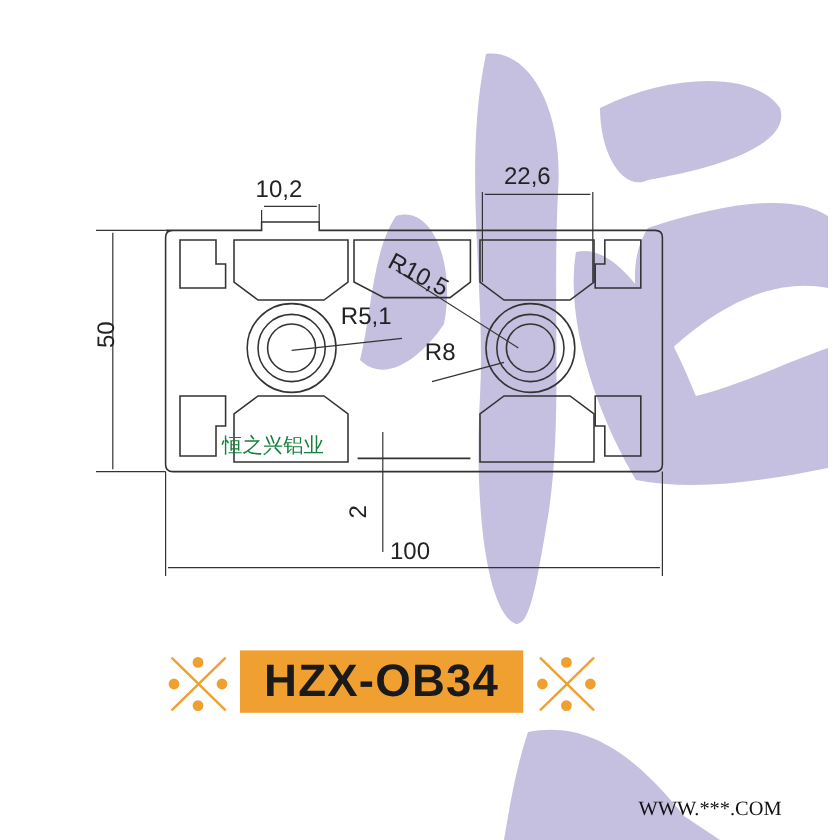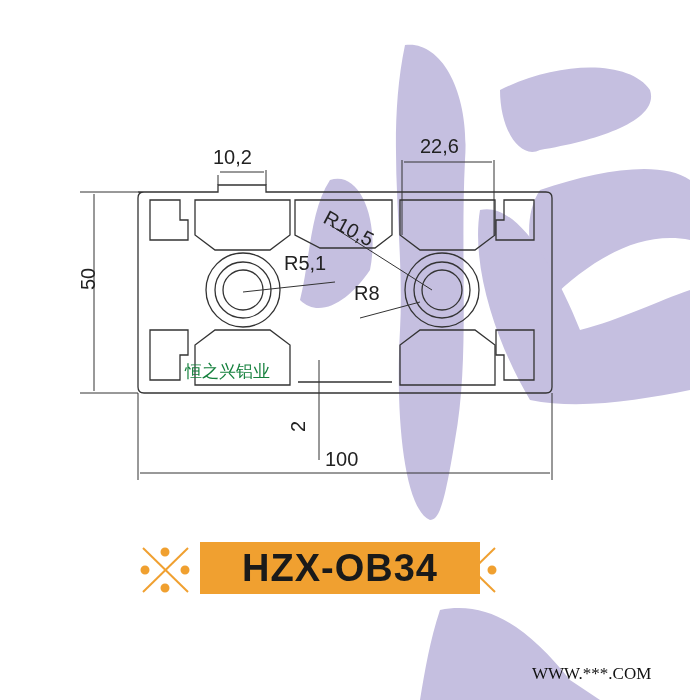--- a/index.html
+++ b/index.html
@@ -1,20 +1,20 @@
 <!DOCTYPE html>
 <html><head>
 <meta charset="utf-8">
 <style>
   html,body{margin:0;padding:0;background:#fff;}
   body{width:700px;height:700px;position:relative;overflow:hidden;font-family:"Liberation Sans",sans-serif;}
   svg{position:absolute;left:0;top:0;}
   .dim{font-family:"Liberation Sans",sans-serif;font-size:20px;fill:#222;}
   .brand{position:absolute;left:185px;top:340px;color:#15803d;font-size:17px;font-family:"DejaVu Sans",sans-serif;margin-top:20px;}
-  .model{position:absolute;left:200px;top:542px;width:280px;height:52px;background:#f0a030;color:#1a1a1a;font-weight:bold;font-size:38px;line-height:52px;text-align:center;font-family:"Liberation Sans",sans-serif;letter-spacing:1px;}
+  .model{position:absolute;left:200px;top:542px;width:236px;height:52px;background:#f0a030;color:#1a1a1a;font-weight:bold;font-size:38px;line-height:52px;text-align:center;font-family:"Liberation Sans",sans-serif;letter-spacing:1px;}
   .url{position:absolute;left:532px;top:664px;font-family:Liberation Serif, serif;font-size:17px;color:#111;}
 </style>
 </head>
 <body>
 
 <svg width="700" height="700" viewBox="0 0 700 700">
 
   <g fill="#c5bfe0">
     <path d="M405 45 C440 40 470 90 465 160 C460 260 470 360 455 440 C445 500 440 520 430 520 C405 510 395 420 400 330 C405 240 385 140 405 45Z"></path>
     <path d="M500 90 C560 60 630 60 650 90 C660 120 600 140 540 150 C520 160 500 130 500 90Z"></path>

